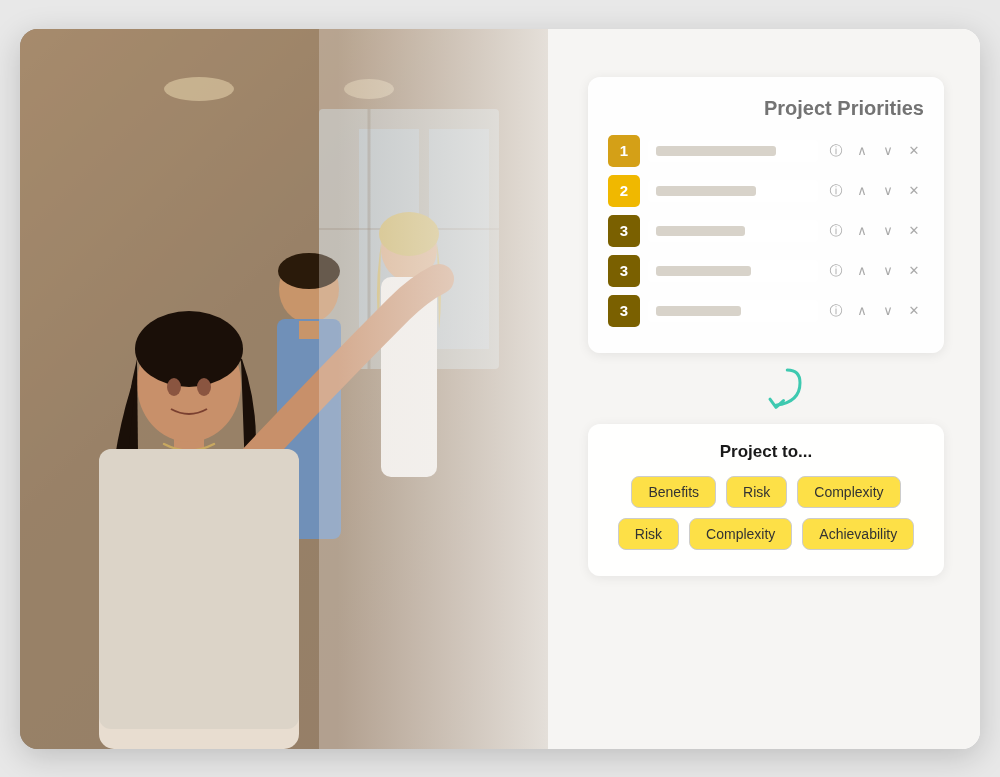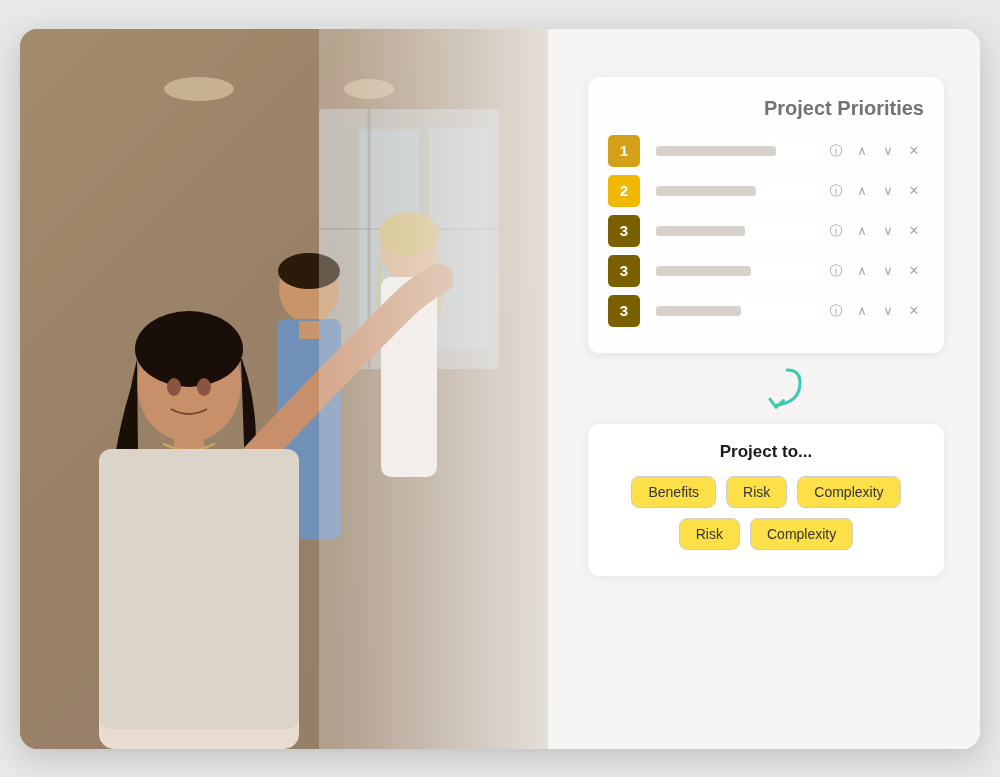--- a/index.html
+++ b/index.html
@@ -356,17 +356,18 @@
 
       <div class="impact-tags-row">
         <button class="impact-tag">Benefits</button>
         <button class="impact-tag">Risk</button>
         <button class="impact-tag">Complexity</button>
       </div>
 
       <div class="impact-tags-row">
         <button class="impact-tag">Risk</button>
         <button class="impact-tag">Complexity</button>
+        <button class="impact-tag">Achievability</button>
       </div>
     </div>
 
   </div>
 </div>
 
 </body></html>

